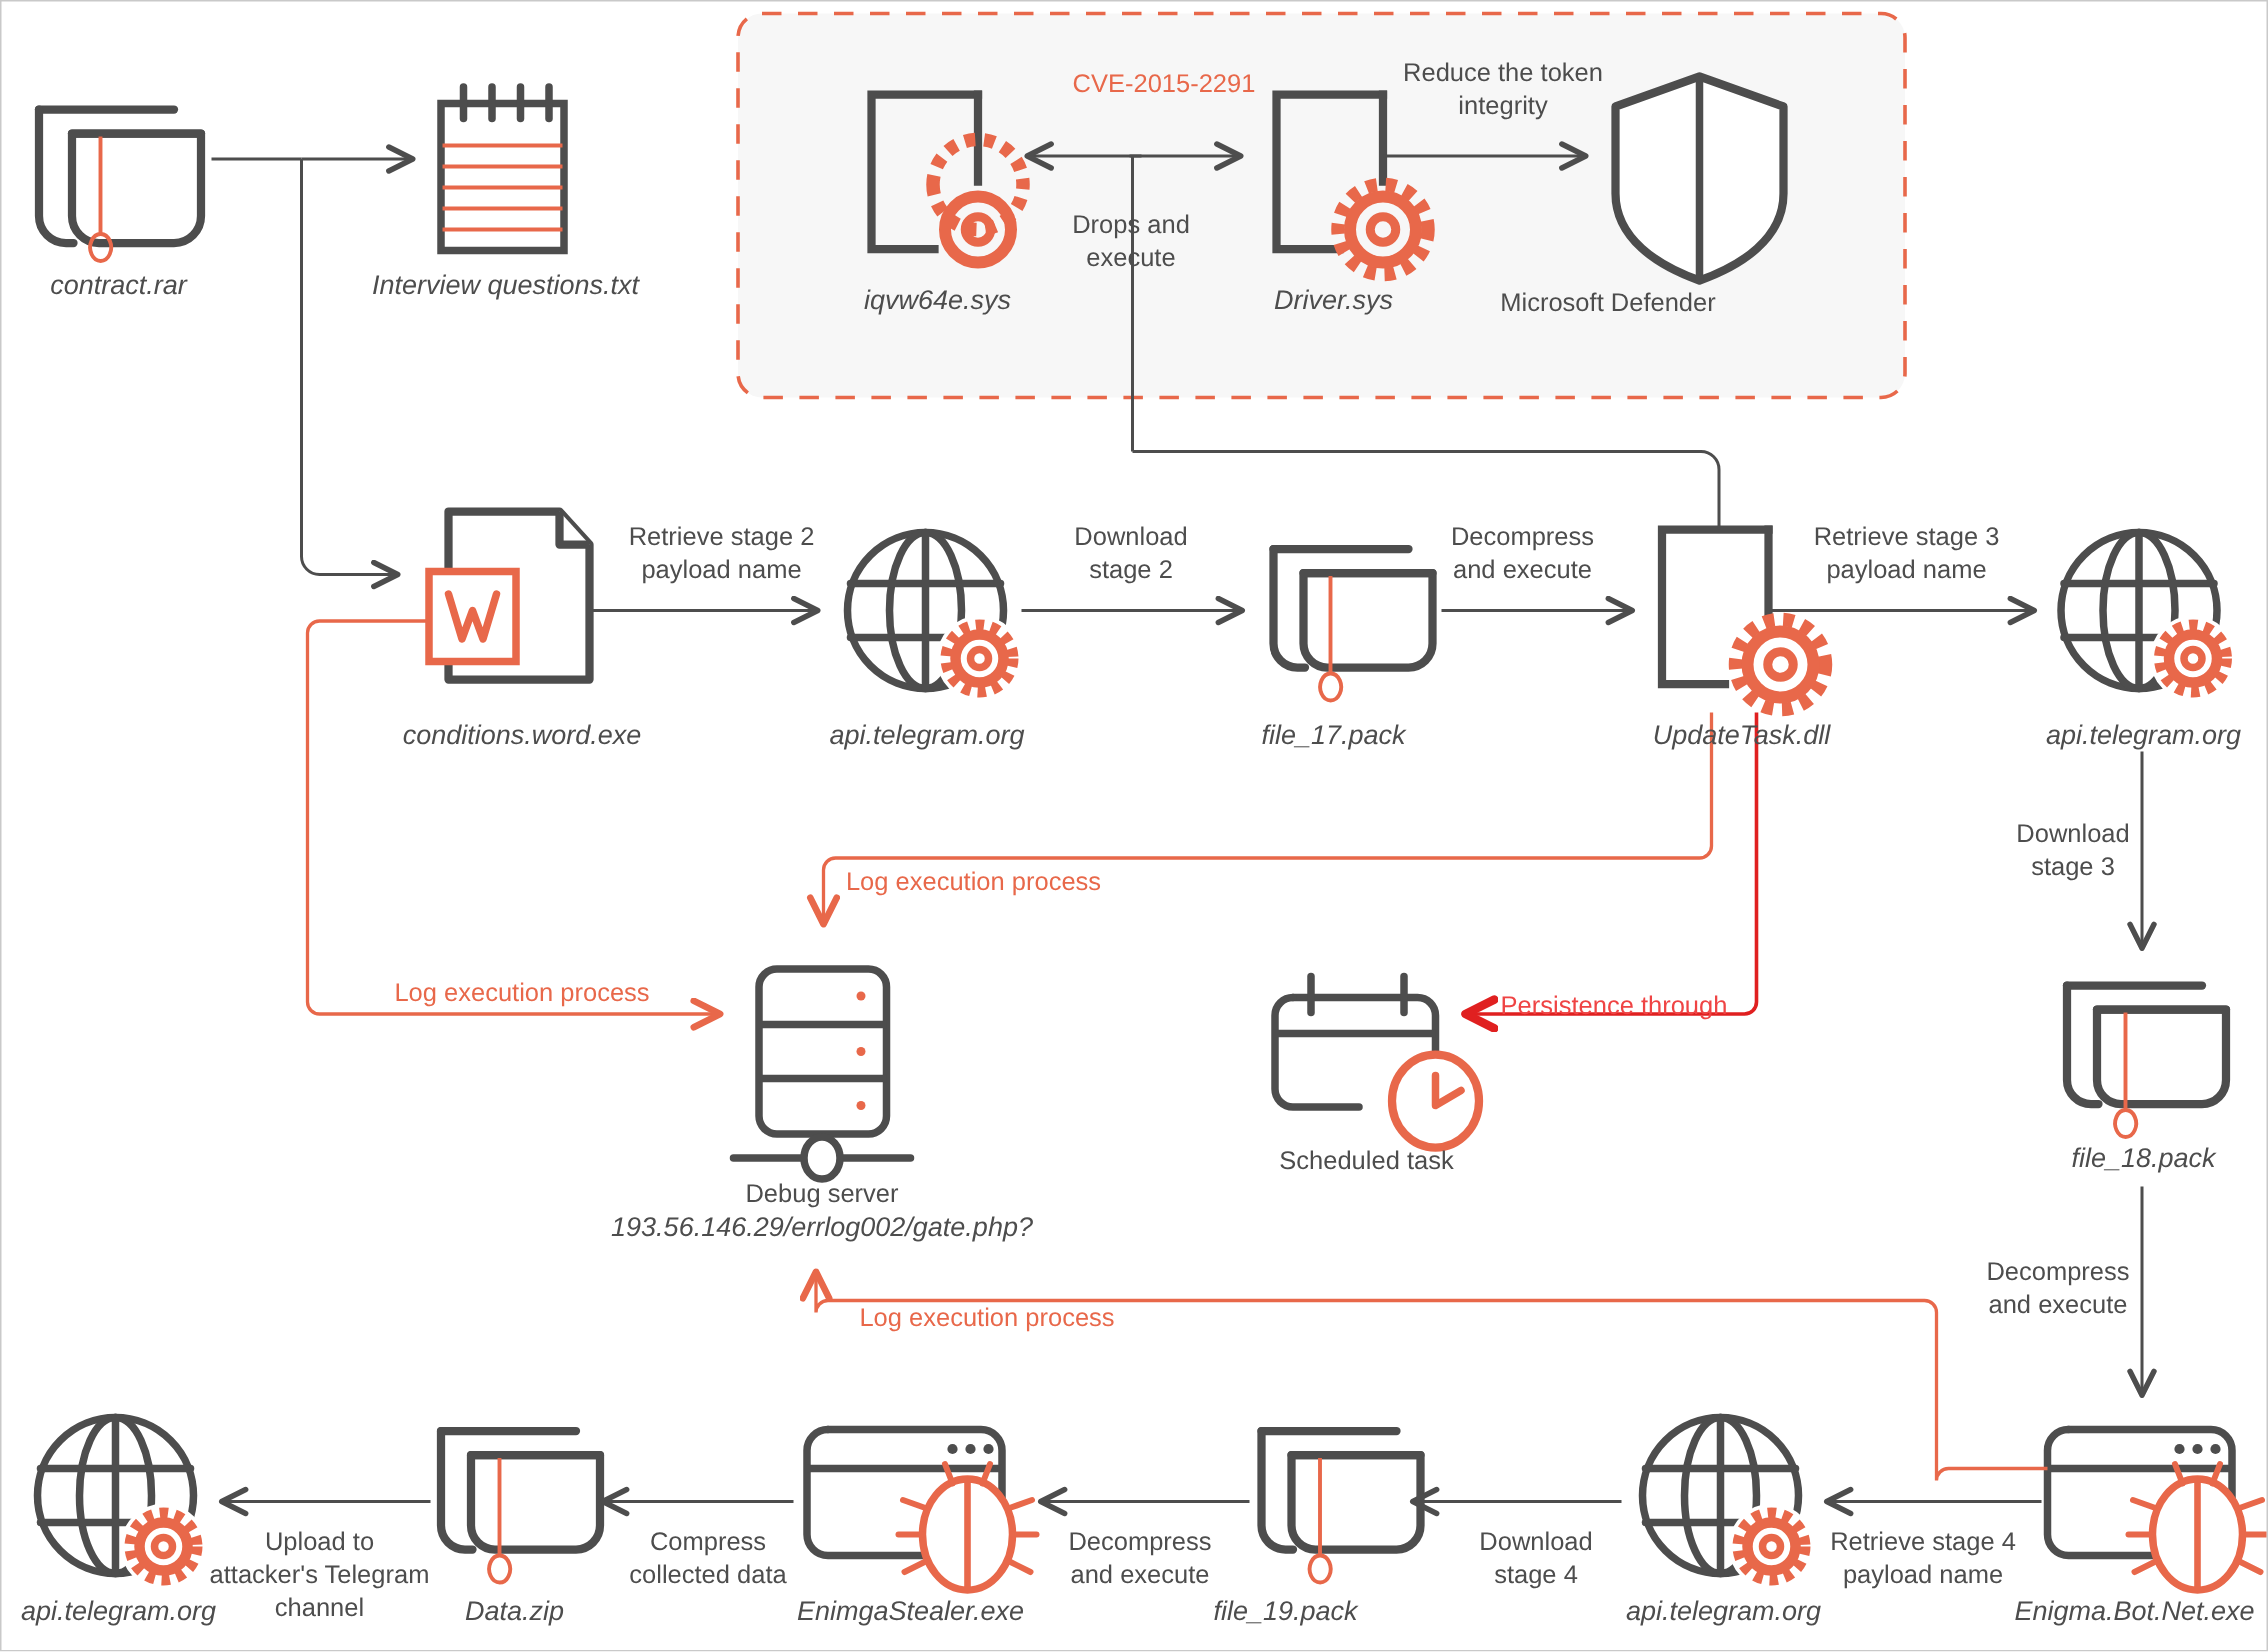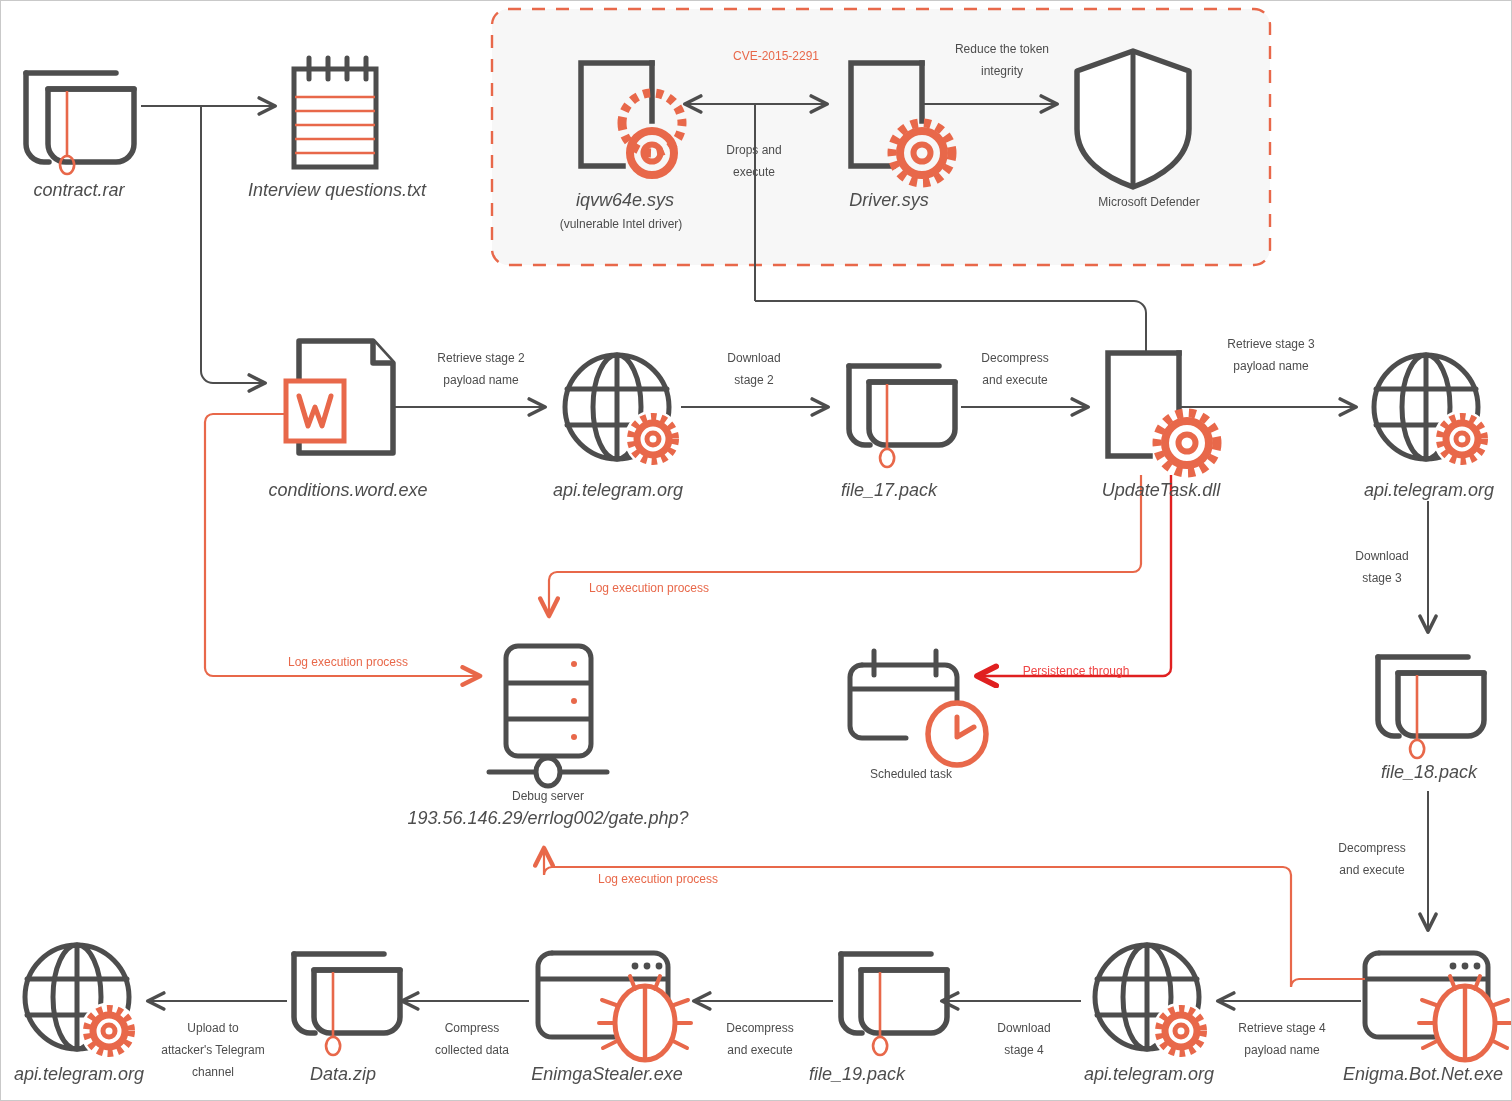--- a/index.html
+++ b/index.html
@@ -1,20 +1,20 @@
 <!DOCTYPE html>
 <html><head>
 <meta charset="utf-8">
 <style>
   html,body{margin:0;padding:0;background:#fff;}
   body{font-family:"Liberation Sans","DejaVu Sans",sans-serif;}
   #stage{position:relative;width:1512px;height:1101px;background:#ffffff;
          border:1px solid #c9c9c9;box-sizing:border-box;overflow:hidden;}
   svg.layer{position:absolute;left:0;top:0;width:1512px;height:1101px;}
-  .lbl{position:absolute;color:#4d4d4d;font-size:12px;line-height:22px;text-align:center;
+  .lbl{position:absolute;color:#4d4d4d;font-size:17px;line-height:22px;text-align:center;
        white-space:pre-line;}
   .lbl.node{font-style:italic;font-size:18px;}
   .lbl.plain{font-style:normal;}
   .lbl.or{color:#e8684a;}
   .lbl.red{color:#ef4444;}
   .ctr{transform:translateX(-50%);}
 </style>
 </head>
 <body>
 
@@ -318,23 +318,22 @@
     </g>
 
     <g fill="none" stroke="#e02020" stroke-width="2.4">
       <path d="M1170,474 L1170,667 a8,8 0 0 1 -8,8 L975,675" marker-end="url(#ahR)"></path>
     </g>
   </svg>
 
   <div class="lbl node ctr" style="left:78px;  top:178px; width:220px;">contract.rar</div>
   <div class="lbl node ctr" style="left:336px; top:178px; width:330px;">Interview questions.txt</div>
   <div class="lbl node ctr" style="left:624px; top:188px; width:300px;font-style:italic;">iqvw64e.sys</div>
-  <div class="lbl plain ctr" style="left:620px; top:212px; width:320px;">(vulnerable Intel driver)</div>
   <div class="lbl node ctr" style="left:888px; top:188px; width:240px;">Driver.sys</div>
-  <div class="lbl plain ctr" style="left:1148px;top:190px; width:320px;">Microsoft Defender</div>
+  <div class="lbl plain ctr" style="left:1071px;top:190px; width:320px;">Microsoft Defender</div>
 
   <div class="lbl node ctr" style="left:347px; top:478px; width:330px;">conditions.word.exe</div>
   <div class="lbl node ctr" style="left:617px; top:478px; width:300px;">api.telegram.org</div>
   <div class="lbl node ctr" style="left:888px; top:478px; width:280px;">file_17.pack</div>
   <div class="lbl node ctr" style="left:1160px;top:478px; width:300px;">UpdateTask.dll</div>
   <div class="lbl node ctr" style="left:1428px;top:478px; width:290px;">api.telegram.org</div>
   <div class="lbl node ctr" style="left:1428px;top:760px; width:260px;">file_18.pack</div>
 
   <div class="lbl plain ctr" style="left:547px; top:784px; width:340px;">Debug server</div>
   <div class="lbl node ctr" style="left:547px; top:806px; width:500px;">193.56.146.29/errlog002/gate.php?</div>
@@ -352,21 +351,21 @@
 execute</div>
   <div class="lbl plain ctr" style="left:1001px;top:37px;  width:240px;">Reduce the token
 integrity</div>
 
   <div class="lbl plain ctr" style="left:480px; top:346px; width:220px;">Retrieve stage 2
 payload name</div>
   <div class="lbl plain ctr" style="left:753px; top:346px; width:190px;">Download
 stage 2</div>
   <div class="lbl plain ctr" style="left:1014px;top:346px; width:200px;">Decompress
 and execute</div>
-  <div class="lbl plain ctr" style="left:1270px;top:332px; width:220px;">Retrieve stage 3
+  <div class="lbl plain ctr" style="left:1270px;top:346px; width:220px;">Retrieve stage 3
 payload name</div>
   <div class="lbl plain ctr" style="left:1381px;top:544px; width:170px;">Download
 stage 3</div>
   <div class="lbl plain ctr" style="left:1371px;top:836px; width:190px;">Decompress
 and execute</div>
 
   <div class="lbl plain ctr" style="left:1281px;top:1016px;width:200px;">Retrieve stage 4
 payload name</div>
   <div class="lbl plain ctr" style="left:1023px;top:1016px;width:170px;">Download
 stage 4</div>

